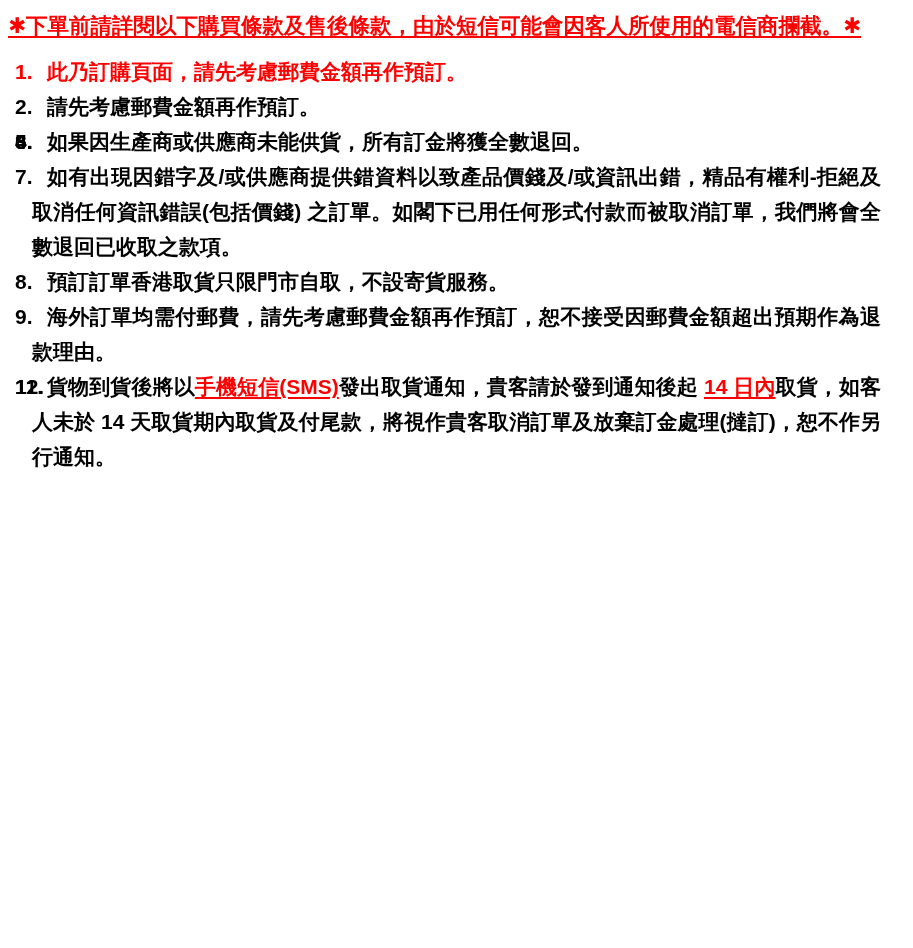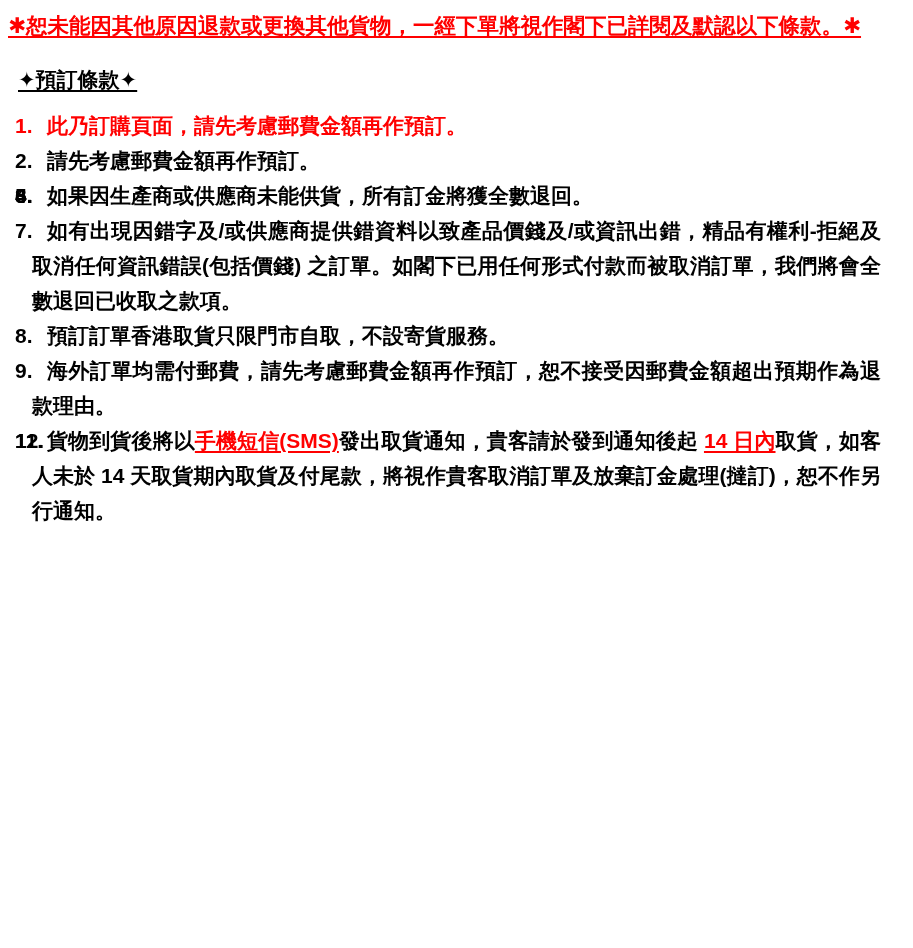--- a/index.html
+++ b/index.html
@@ -54,25 +54,22 @@
     color:var(--red);
     text-decoration:underline;
     text-decoration-thickness:2px;
     text-underline-offset:3px;
   }
 </style>
 </head>
 <body>
 
 <div class="doc">
-  <div class="warning">✱恕未能因其他原因退款或更換其他貨物，一經下單將視作閣下已詳閱及默認以下條款。✱</div>
+  <div class="warning">✱下單前請詳閱以下購買條款及售後條款，由於短信可能會因客人所使用的電信商攔截。✱</div>
 
-  <div>
-    <span class="section-title">✦預訂條款✦</span>
-  </div>
 
   <ol class="terms" id="terms-list">
       <li class="term-item red"><span class="num">1.</span><span class="run">此乃訂購頁面，請先考慮郵費金額再作預訂。</span></li>
       <li class="term-item"><span class="num">2.</span><span class="run">請先考慮郵費金額再作預訂。</span></li>
       <li class="term-item"><span class="num">3.</span></li>
       <li class="term-item"><span class="num">4.</span></li>
       <li class="term-item"><span class="num">5.</span></li>
       <li class="term-item"><span class="num">6.</span><span class="run">如果因生產商或供應商未能供貨，所有訂金將獲全數退回。</span></li>
       <li class="term-item"><span class="num">7.</span><span class="run">如有出現因錯字及/或供應商提供錯資料以致產品價錢及/或資訊出錯，精品有權利-拒絕及取消任何資訊錯誤(包括價錢) 之訂單。如閣下已用任何形式付款而被取消訂單，我們將會全數退回已收取之款項。</span></li>
       <li class="term-item"><span class="num">8.</span><span class="run">預訂訂單香港取貨只限門市自取，不設寄貨服務。</span></li>

